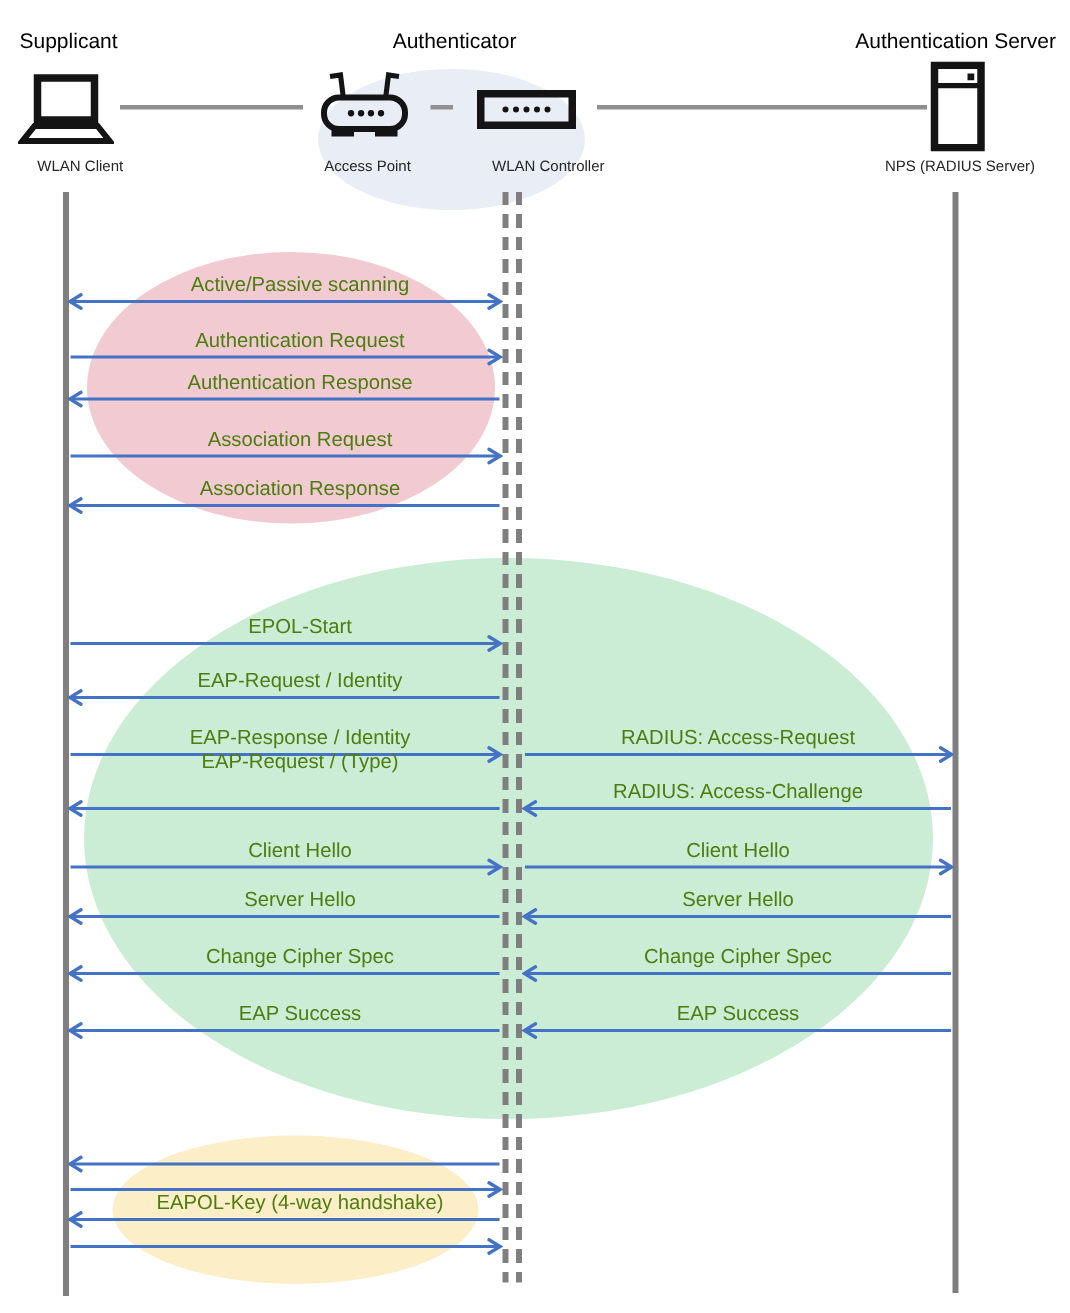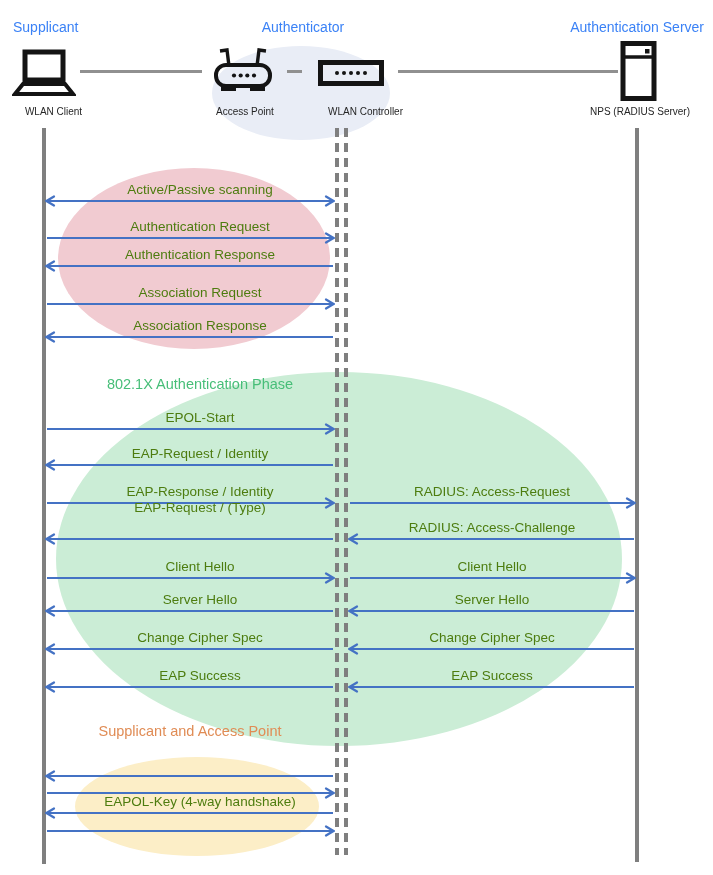--- a/index.html
+++ b/index.html
@@ -1,21 +1,21 @@
 <!DOCTYPE html>
 <html style="--arrow-blue: #4472C4; --lifeline-gray: #7F7F7F; --connector-gray: #909090; --icon-black: #141414; --authenticator-fill: #E9EDF6; --phase1-fill: #F1CBD1; --phase1-title: #C00000; --phase2-fill: #CBEDD6; --phase2-title: #47BE78; --phase3-fill: #FCEEC7; --phase3-title: #E08C55;"><head>
 <meta charset="utf-8">
 <style>
   html,body { margin:0; padding:0; background:#fff; }
   .canvas {
     position:relative; width:713px; height:875px; background:#fff;
     font-family:"Liberation Sans", sans-serif; overflow:hidden;
   }
   
-  .role { position:absolute; top:19px; font-size:14px; color:#3b82f6; white-space:nowrap; z-index:2; }
+  .role { position:absolute; top:19px; font-size:14px; color:#000000; white-space:nowrap; z-index:2; }
   #role-supplicant { left:13px; }
   #role-authenticator { left:203px; width:200px; text-align:center; }
   #role-server { right:9px; text-align:right; }
 
   .device-label { position:absolute; top:106px; font-size:10px; color:#262626; text-align:center; white-space:nowrap; z-index:2; }
   #dev-client { left:6px; width:95px; }
   #dev-ap { left:192px; width:106px; }
   #dev-controller { left:303px; width:125px; }
   #dev-server { left:555px; width:170px; }
 
@@ -120,23 +120,21 @@
 
   <div class="lifeline" id="life-supplicant"></div>
   <div class="lifeline dashed" id="life-auth1"></div>
   <div class="lifeline dashed" id="life-auth2"></div>
   <div class="lifeline" id="life-server"></div>
 
   <div class="phase-ellipse" id="ellipse1"></div>
   <div class="phase-ellipse" id="ellipse2"></div>
   <div class="phase-ellipse" id="ellipse3"></div>
 
-  <div class="phase-title" id="title2">802.1X Authentication Phase</div>
   <div class="phase-title" id="title3">
-    <span>Supplicant and Access Point</span>
   </div>
 
   <svg id="arrows-layer" width="713" height="875" viewBox="0 0 713 875">
     <defs>
       <marker id="arrowhead" viewBox="0 0 12 12" refX="10" refY="6" markerWidth="12" markerHeight="12" markerUnits="userSpaceOnUse" orient="auto-start-reverse">
         <path d="M3,1.5 L10.5,6 L3,10.5" stroke-width="2.2" stroke-linecap="round"></path>
       </marker>
     </defs>
   <line x1="47" y1="201" x2="333" y2="201" class="arrow-line" marker-end="url(#arrowhead)" marker-start="url(#arrowhead)"></line>
       <line x1="47" y1="238" x2="333" y2="238" class="arrow-line" marker-end="url(#arrowhead)"></line>

